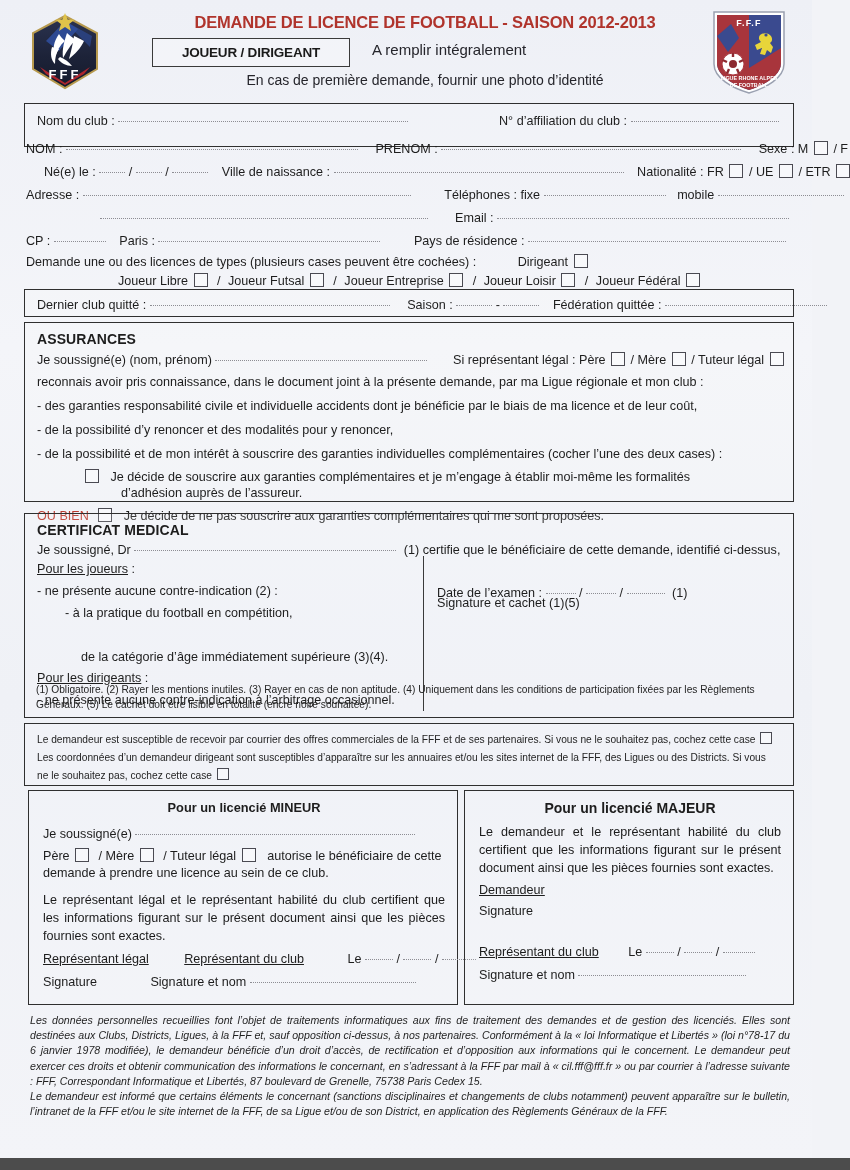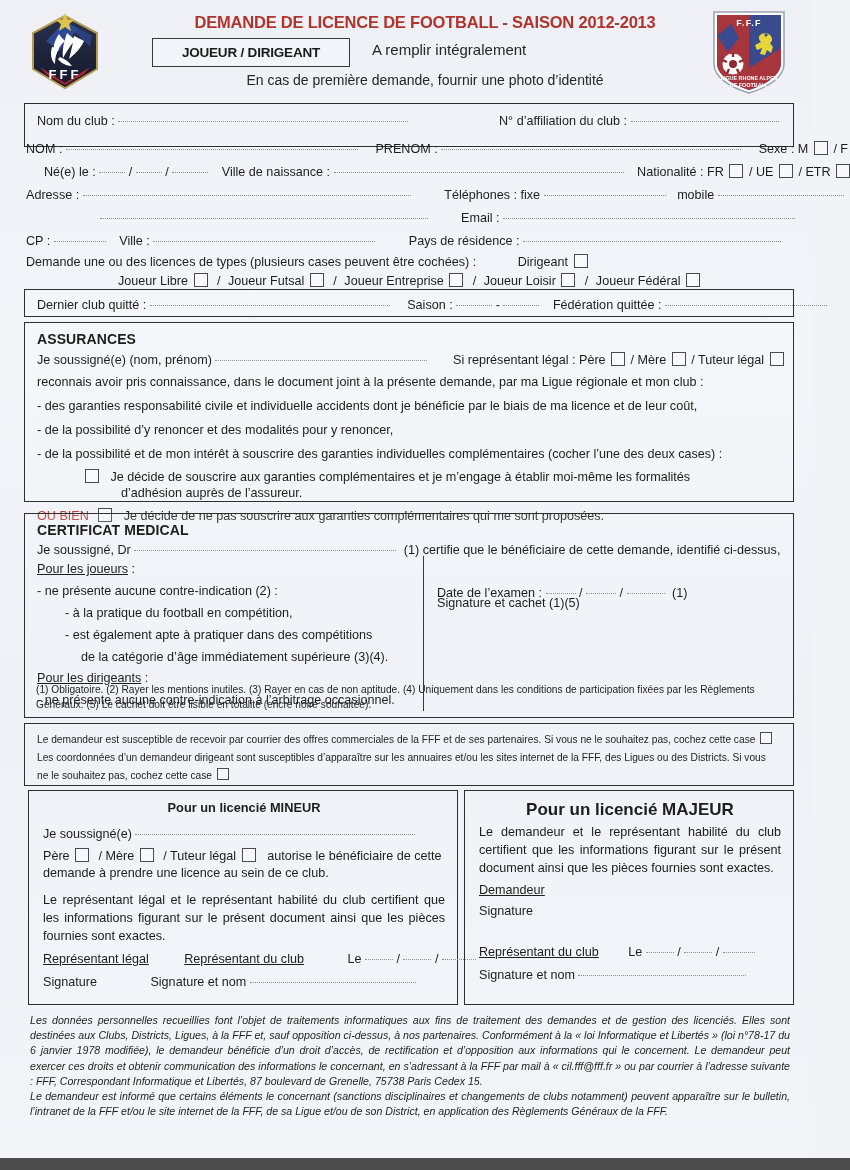--- a/index.html
+++ b/index.html
@@ -206,28 +206,28 @@
     <span class="dots" style="width:328px;"></span>
     <span style="margin-left:30px;">Téléphones : fixe</span>
     <span class="dots" style="width:122px;"></span>
     <span style="margin-left:8px;">mobile</span>
     <span class="dots" style="width:126px;"></span>
   </div>
 
   <div class="row" style="left:26px; top:209px;">
     <span style="display:inline-block; width:70px;"></span>
     <span class="dots" style="width:328px;"></span>
-    <span style="margin-left:30px;">Email :</span>
+    <span style="margin-left:24px;">Email :</span>
     <span class="dots" style="width:292px;"></span>
   </div>
 
   <div class="row" style="left:26px; top:232px;">
     <span>CP :</span>
     <span class="dots" style="width:52px;"></span>
-    <span style="margin-left:10px;">Ville :</span>
+    <span style="margin-left:10px;">Paris :</span>
     <span class="dots" style="width:222px;"></span>
     <span style="margin-left:30px;">Pays de résidence :</span>
     <span class="dots" style="width:258px;"></span>
   </div>
 
   <div class="row" style="left:26px; top:254px;">
     <span>Demande une ou des licences de types (plusieurs cases peuvent être cochées) :</span>
     <span style="margin-left:38px;">Dirigeant</span>
     <span class="cb"></span>
   </div>
@@ -301,21 +301,20 @@
       <span>Je soussigné, Dr</span>
       <span class="dots" style="width:262px;"></span>
       <span style="margin-left:4px;">(1) certifie que le bénéficiaire de cette demande, identifié ci-dessus,</span>
     </div>
 
     <div class="row" style="left:12px; top:48px;">
       <span class="u">Pour les joueurs</span><span> :</span>
     </div>
     <div class="row" style="left:12px; top:70px;">- ne présente aucune contre-indication (2) :</div>
     <div class="row" style="left:40px; top:92px;">- à la pratique du football en compétition,</div>
-    <div class="row" style="left:40px; top:114px;">- est également apte à pratiquer dans des compétitions</div>
     <div class="row" style="left:56px; top:136px;">de la catégorie d’âge immédiatement supérieure (3)(4).</div>
 
     <div class="row" style="left:12px; top:157px;">
       <span class="u">Pour les dirigeants</span><span> :</span>
     </div>
     <div class="row" style="left:12px; top:179px;">- ne présente aucune contre-indication à l’arbitrage occasionnel.</div>
 
     <div style="position:absolute; left:398px; top:42px; width:1.3px; height:155px; background:#3a3a3a;"></div>
 
     <div class="row" style="left:412px; top:70px;">
@@ -379,21 +378,21 @@
     </div>
 
     <div class="row" style="left:14px; top:182px;">
       <span>Signature</span>
       <span style="margin-left:50px;">Signature et nom</span>
       <span class="dots" style="width:166px;"></span>
     </div>
   </div>
 
   <div class="box" style="left:464px; top:790px; width:330px; height:215px;">
-    <div class="row" style="left:0; top:9px; width:330px; text-align:center; font-weight:bold; font-size:17px;">Pour un licencié MAJEUR</div>
+    <div class="row" style="left:0; top:9px; width:330px; text-align:center; font-weight:bold; font-size:14px;">Pour un licencié MAJEUR</div>
 
     <div style="position:absolute; left:14px; top:32px; width:302px; font-size:12.6px; line-height:18px; text-align:justify;">Le demandeur et le représentant habilité du club certifient que les informations figurant sur le présent document ainsi que les pièces fournies sont exactes.</div>
 
     <div class="row u" style="left:14px; top:92px;">Demandeur</div>
     <div class="row" style="left:14px; top:113px;">Signature</div>
 
     <div class="row" style="left:14px; top:152px;">
       <span class="u">Représentant du club</span>
       <span style="margin-left:26px;">Le</span>
       <span class="dots" style="width:28px;"></span>

